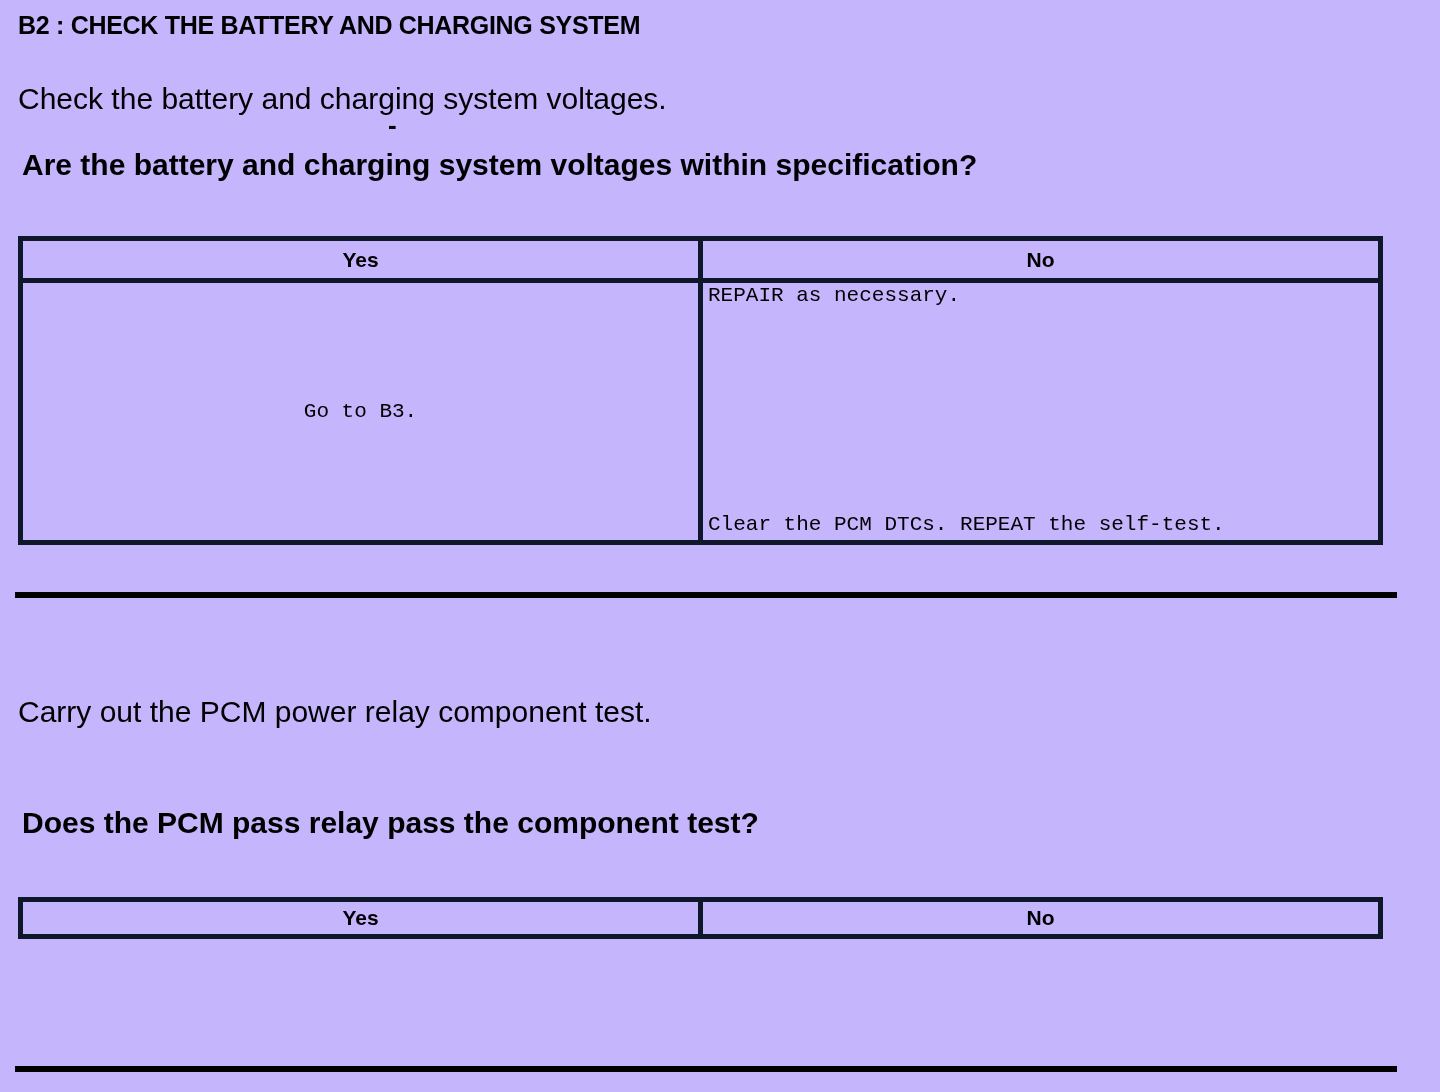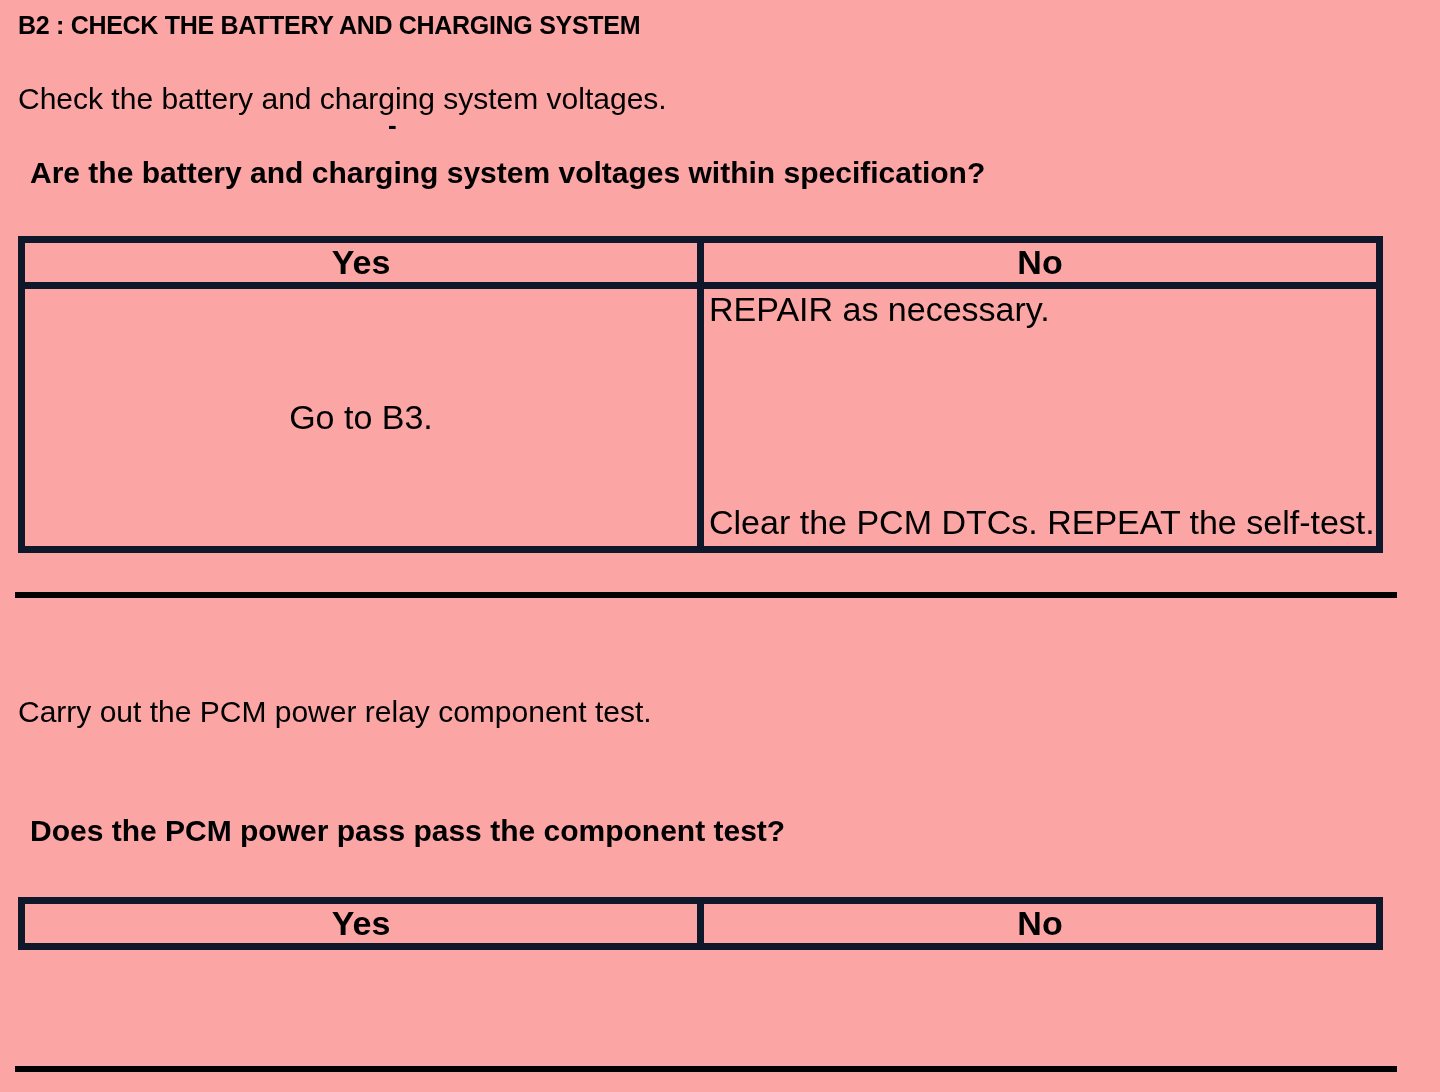--- a/index.html
+++ b/index.html
@@ -1,20 +1,20 @@
 <!DOCTYPE html>
 <html><head>
 <meta charset="utf-8">
 <style>
   html, body { margin: 0; padding: 0; background: #ffffff; }
   .page {
     position: relative;
     width: 1440px;
     height: 1092px;
-    background: #fca5a5;
+    background: #c4b5fd;
     color: #000000;
     font-family: "Liberation Sans", "DejaVu Sans", sans-serif;
     overflow: hidden;
   }
   .section-heading {
     position: absolute;
     left: 18px;
     margin: 0;
     font-size: 25px;
     font-weight: bold;
@@ -25,21 +25,21 @@
     position: absolute;
     left: 18px;
     margin: 0;
     font-size: 30px;
     font-weight: normal;
     white-space: nowrap;
   }
   .question {
     position: absolute;
     left: 18px;
-    margin: 12px;
+    margin: 4px;
     font-size: 30px;
     font-weight: bold;
     white-space: nowrap;
   }
   .stray-mark {
     position: absolute;
     left: 388px;
     top: 112px;
     font-size: 26px;
     font-weight: bold;
@@ -47,23 +47,23 @@
   }
   table.decision-table {
     position: absolute;
     left: 18px;
     width: 1365px;
     border-collapse: collapse;
     table-layout: fixed;
   }
   table.decision-table th,
   table.decision-table td {
-    border: 7px solid #0f172a;
+    border: 5px solid #0f172a;
     padding: 0;
-    font-size: 34px;
+    font-size: 21px;
   }
   table.decision-table th {
     font-weight: bold;
     text-align: center;
     vertical-align: middle;
   }
   .yes-cell {
     text-align: center;
     vertical-align: middle;
   }
@@ -78,21 +78,21 @@
     white-space: nowrap;
   }
   .no-line-bottom {
     position: absolute;
     bottom: 4px;
     left: 5px;
     white-space: nowrap;
   }
   #table-b2 { top: 236px; }
   #table-b2 th { height: 37px; }
-  #table-b2 td { height: 257px; }
+  #table-b2 td { height: 257px; font-family: Liberation Mono, monospace; }
   #table-b3 { top: 897px; }
   #table-b3 th { height: 32px; }
   #table-b3 td { height: 73px; }
   #heading-b2 { top: 11px; }
   #instruction-b2 { top: 58px; margin-top: 24px; }
   #question-b2 { top: 144px; }
   #heading-b3 { top: 669px; }
   #instruction-b3 { top: 695px; }
   #question-b3 { top: 802px; }
   .rule {
@@ -132,21 +132,21 @@
         </td>
       </tr>
     </tbody>
   </table>
 
   <div class="rule" id="rule-1"></div>
 
 
   <p class="instruction" id="instruction-b3">Carry out the PCM power relay component test.</p>
 
-  <p class="question" id="question-b3">Does the PCM power pass pass the component test?</p>
+  <p class="question" id="question-b3">Does the PCM pass relay pass the component test?</p>
 
   <table class="decision-table" id="table-b3">
     <tbody>
       <tr>
         <th>Yes</th>
         <th>No</th>
       </tr>
     </tbody>
   </table>
 

